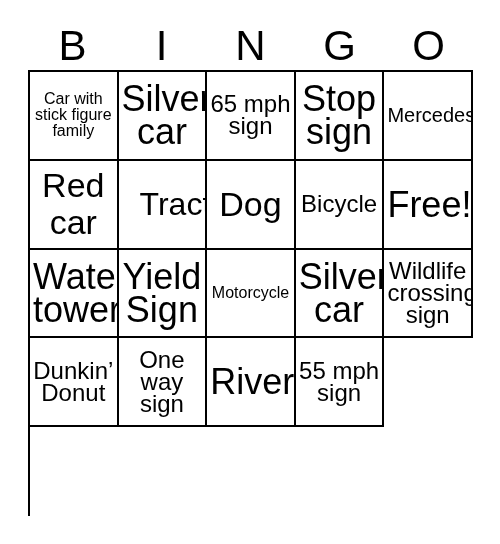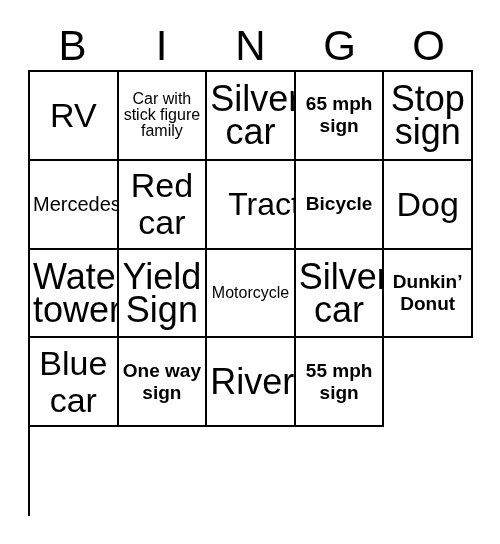--- a/index.html
+++ b/index.html
@@ -69,41 +69,38 @@
     width: 100%;
     text-align: center;
     font-family: "Liberation Sans", sans-serif;
     color: #000000;
     font-weight: 400;
   }
   
   .fs-xxl .cell-text { font-size: 34px; line-height: 37px; }
   .fs-xl  .cell-text { font-size: 36px; line-height: 33px; }
   .fs-l   .cell-text { font-size: 32px; line-height: 27px; margin-left: 36px; }
-  .fs-m   .cell-text { font-size: 19px; line-height: 22px; font-weight: bold; }
+  .fs-m   .cell-text { font-size: 24px; line-height: 22px; }
   .fs-s   .cell-text { font-size: 20px; line-height: 19px; }
   .fs-xs  .cell-text { font-size: 16px; line-height: 16px; }
 </style>
 </head>
 <body>
 
 <div id="card">
 
   <div id="header-row">
     <div class="header-letter">B</div>
     <div class="header-letter">I</div>
     <div class="header-letter">N</div>
     <div class="header-letter">G</div>
     <div class="header-letter">O</div>
   </div>
 
   <div id="grid">
-    <div class="cell fs-xxl">
-        <span class="cell-text">RV</span>
-      </div>
     <div class="cell fs-xs">
         <span class="cell-text">Car with stick figure family</span>
       </div>
     <div class="cell fs-xl">
         <span class="cell-text">Silver car</span>
       </div>
     <div class="cell fs-m">
         <span class="cell-text">65 mph sign</span>
       </div>
     <div class="cell fs-xl">
@@ -113,45 +110,48 @@
     <div class="cell fs-s">
         <span class="cell-text">Mercedes</span>
       </div>
     <div class="cell fs-xxl">
         <span class="cell-text">Red car</span>
       </div>
     <div class="cell fs-l">
         <span class="cell-text">Tractor</span>
       </div>
 
+    <div class="cell fs-xxl">
+        <span class="cell-text">Dog</span>
+      </div>
     <div class="cell fs-m">
         <span class="cell-text">Bicycle</span>
       </div>
-    <div class="cell fs-xxl">
-        <span class="cell-text">Dog</span>
+    <div class="cell fs-xl">
+        <span class="cell-text">Free!</span>
       </div>
     <div class="cell fs-xl">
         <span class="cell-text">Water tower</span>
       </div>
     <div class="cell fs-xl">
         <span class="cell-text">Yield Sign</span>
       </div>
 
     <div class="cell fs-xs">
         <span class="cell-text">Motorcycle</span>
       </div>
     <div class="cell fs-xl">
         <span class="cell-text">Silver car</span>
       </div>
+    <div class="cell fs-m">
+        <span class="cell-text">Wildlife crossing sign</span>
+      </div>
 
     <div class="cell fs-m">
         <span class="cell-text">Dunkin’ Donut</span>
-      </div>
-    <div class="cell fs-xxl">
-        <span class="cell-text">Blue car</span>
       </div>
     <div class="cell fs-m">
         <span class="cell-text">One way sign</span>
       </div>
     <div class="cell fs-xl">
         <span class="cell-text">River</span>
       </div>
     <div class="cell fs-m">
         <span class="cell-text">55 mph sign</span>
       </div>

